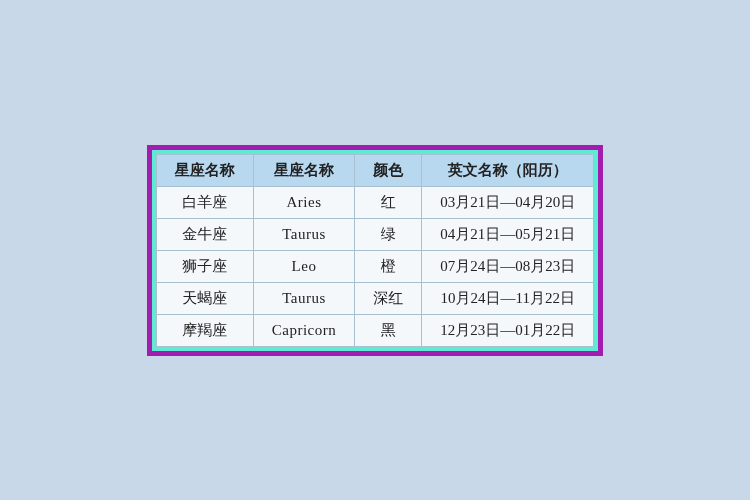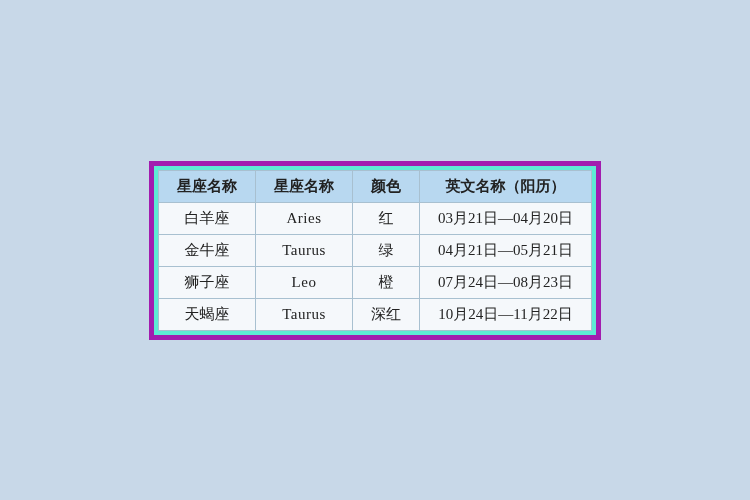--- a/index.html
+++ b/index.html
@@ -73,15 +73,21 @@
           <td>Leo</td>
           <td>橙</td>
           <td>07月24日—08月23日</td>
         </tr>
         <tr>
           <td>天蝎座</td>
           <td>Taurus</td>
           <td>深红</td>
           <td>10月24日—11月22日</td>
         </tr>
+        <tr>
+          <td>摩羯座</td>
+          <td>Capricorn</td>
+          <td>黑</td>
+          <td>12月23日—01月22日</td>
+        </tr>
       </tbody>
   </table>
 </div>
 
 </body></html>

